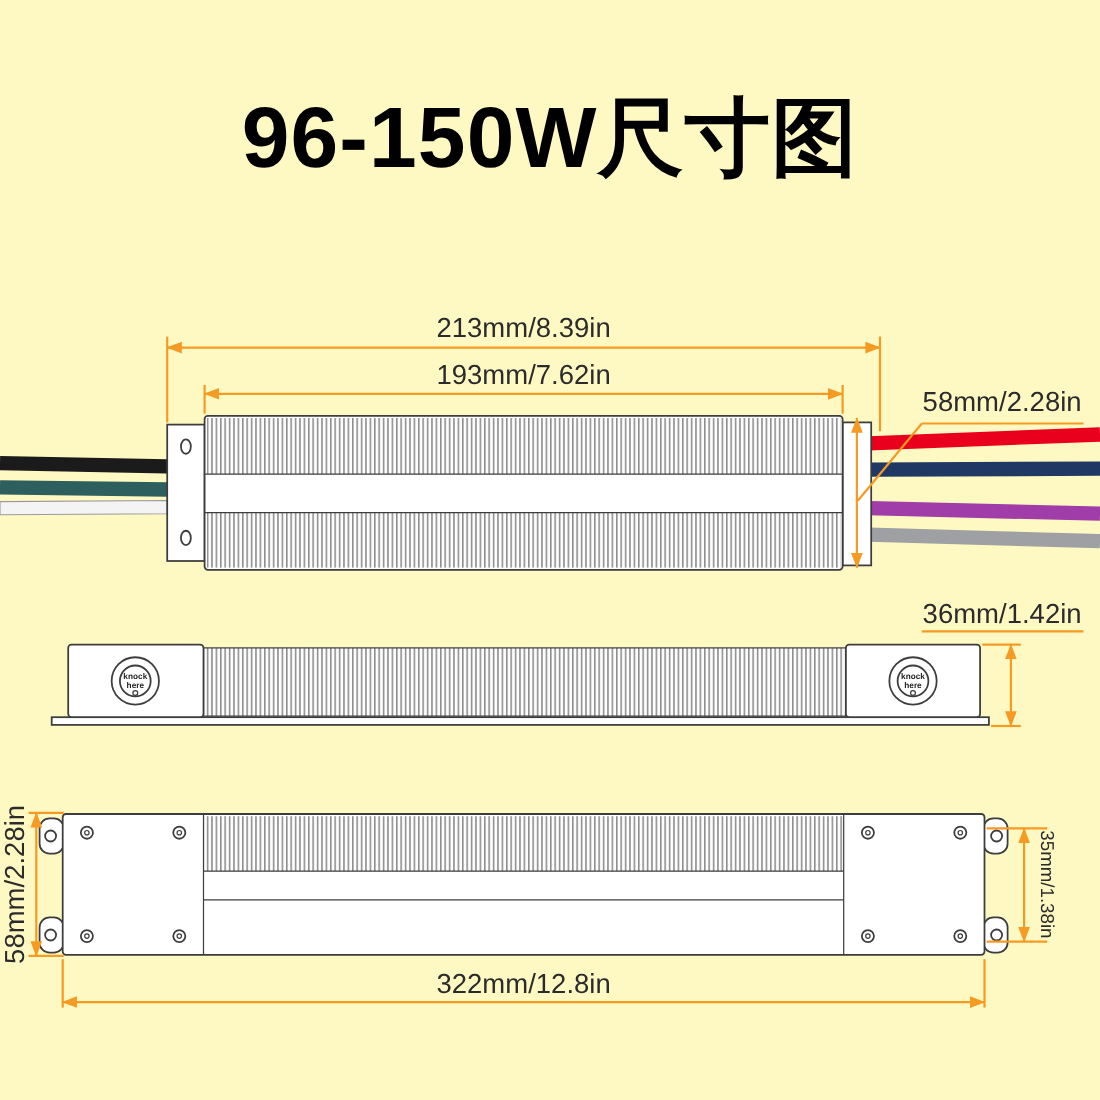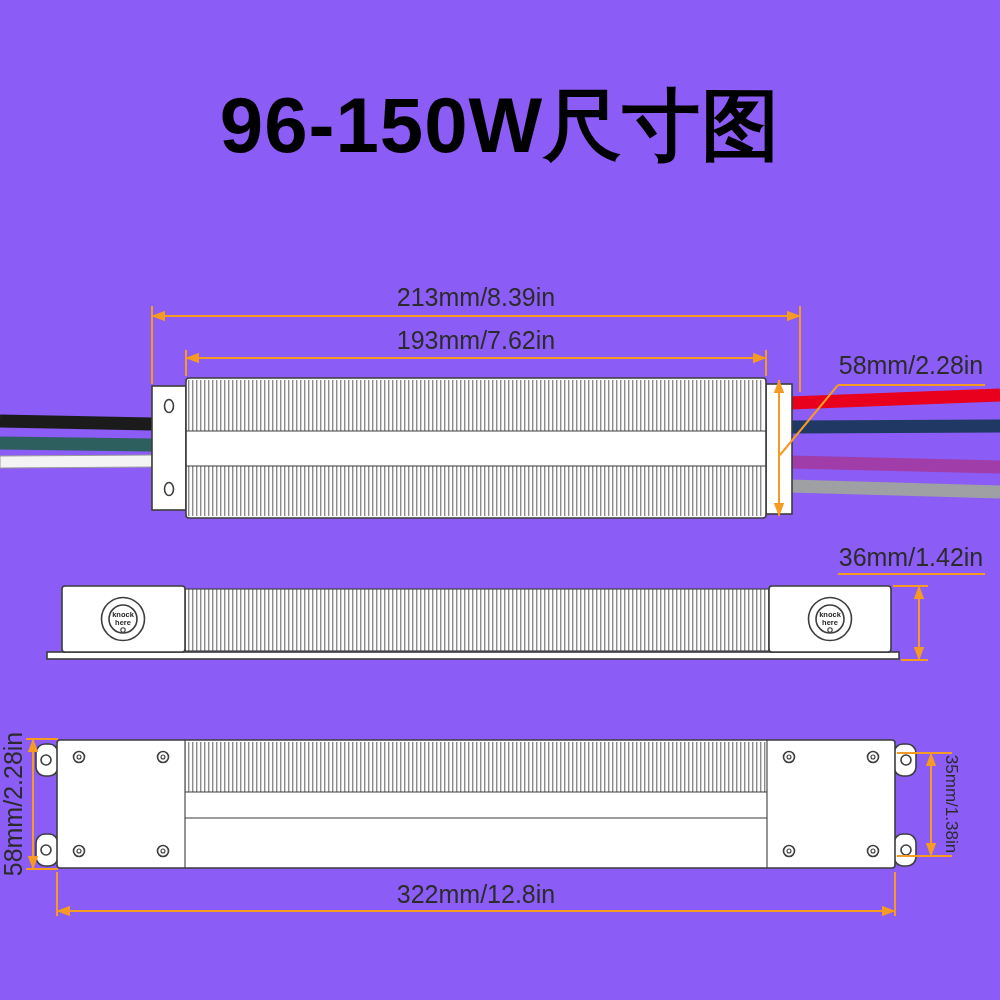--- a/index.html
+++ b/index.html
@@ -1,16 +1,16 @@
 <!DOCTYPE html>
 <html><head>
 <meta charset="utf-8">
 <style>
   html,body{margin:0;padding:0;background:#ffffff;}
-  .canvas{position:relative;width:1000px;height:1000px;background:#8b5cf6;overflow:hidden;
+  .canvas{position:relative;width:1000px;height:1000px;background:#fef9c3;overflow:hidden;
           font-family:"Liberation Sans","DejaVu Sans",sans-serif;}
   svg{display:block;}
   svg text{font-family:"Liberation Sans","DejaVu Sans",sans-serif;}
   .title-text{font-size:78px;font-weight:700;fill:#000000;letter-spacing:1px;}
   .dim-text{font-size:25px;fill:#2b2b2b;}
   .dim-text-small{font-size:17px;fill:#2b2b2b;}
   .knock-text{font-size:7.5px;font-weight:700;fill:#222222;}
   .outline{fill:#ffffff;stroke:#3d3d3d;stroke-width:1.6;}
   .outline-nf{fill:none;stroke:#3d3d3d;stroke-width:1.6;}
   .outline-thin{fill:none;stroke:#3d3d3d;stroke-width:1.1;}

